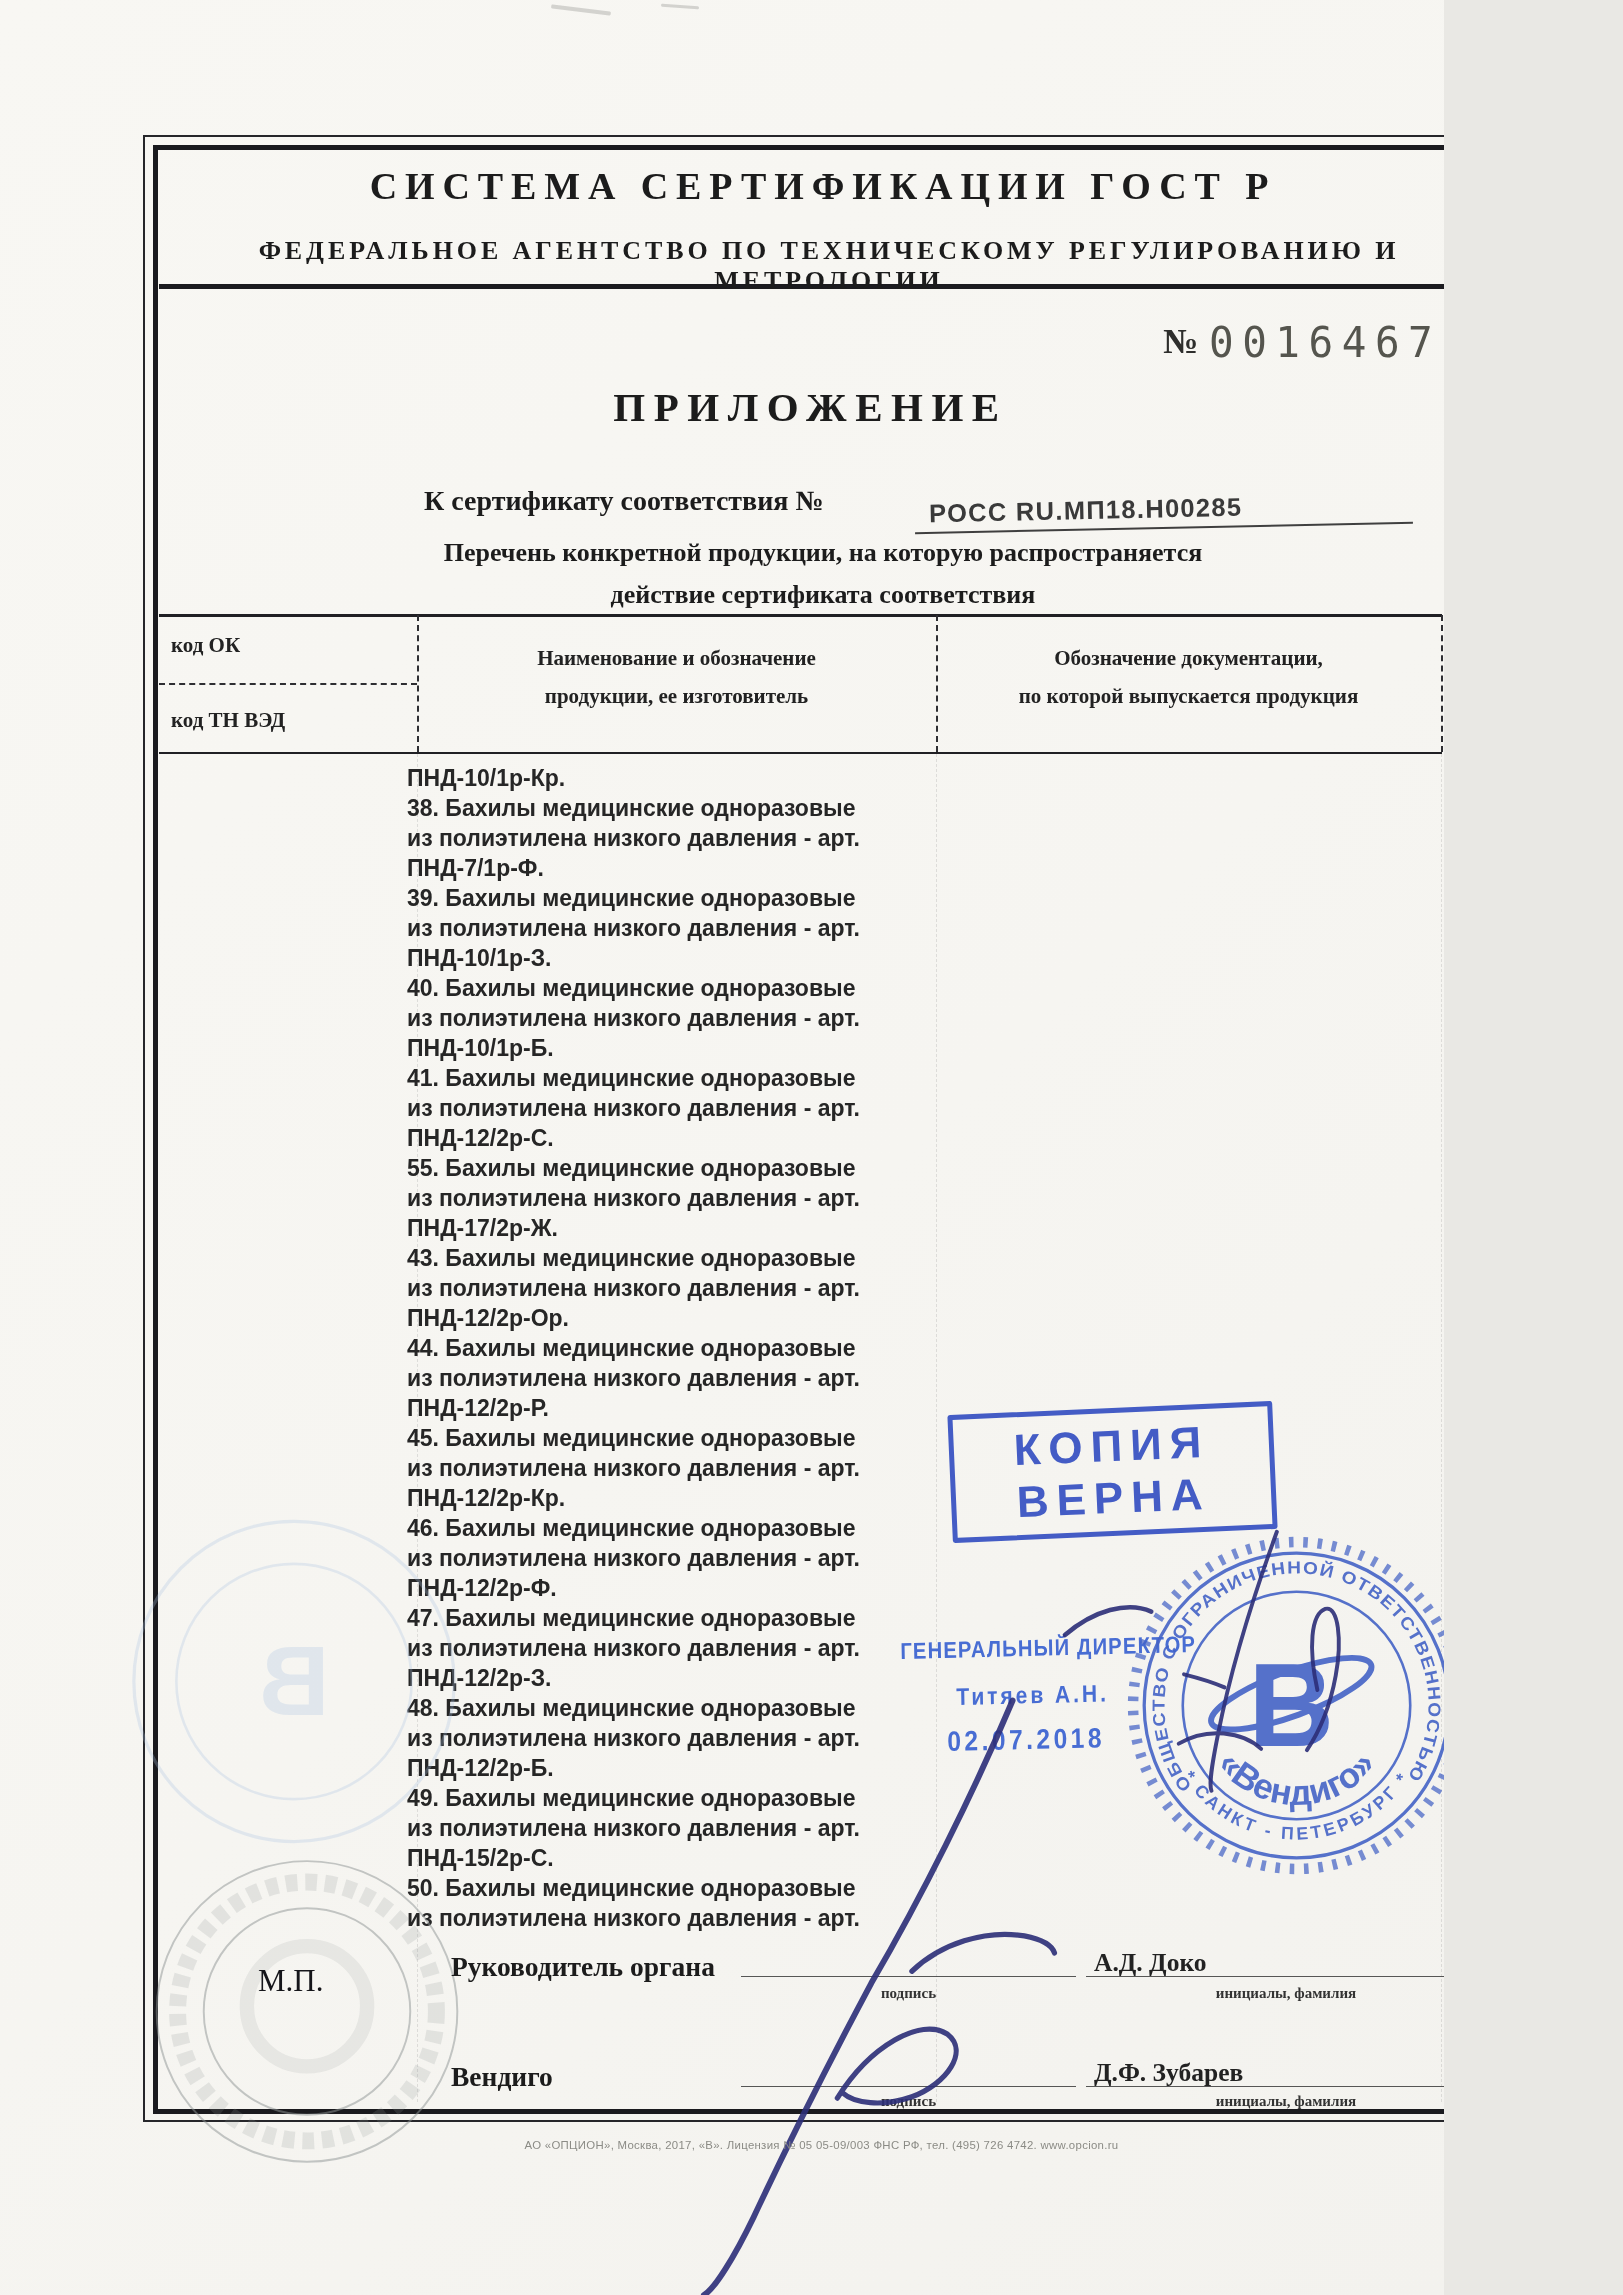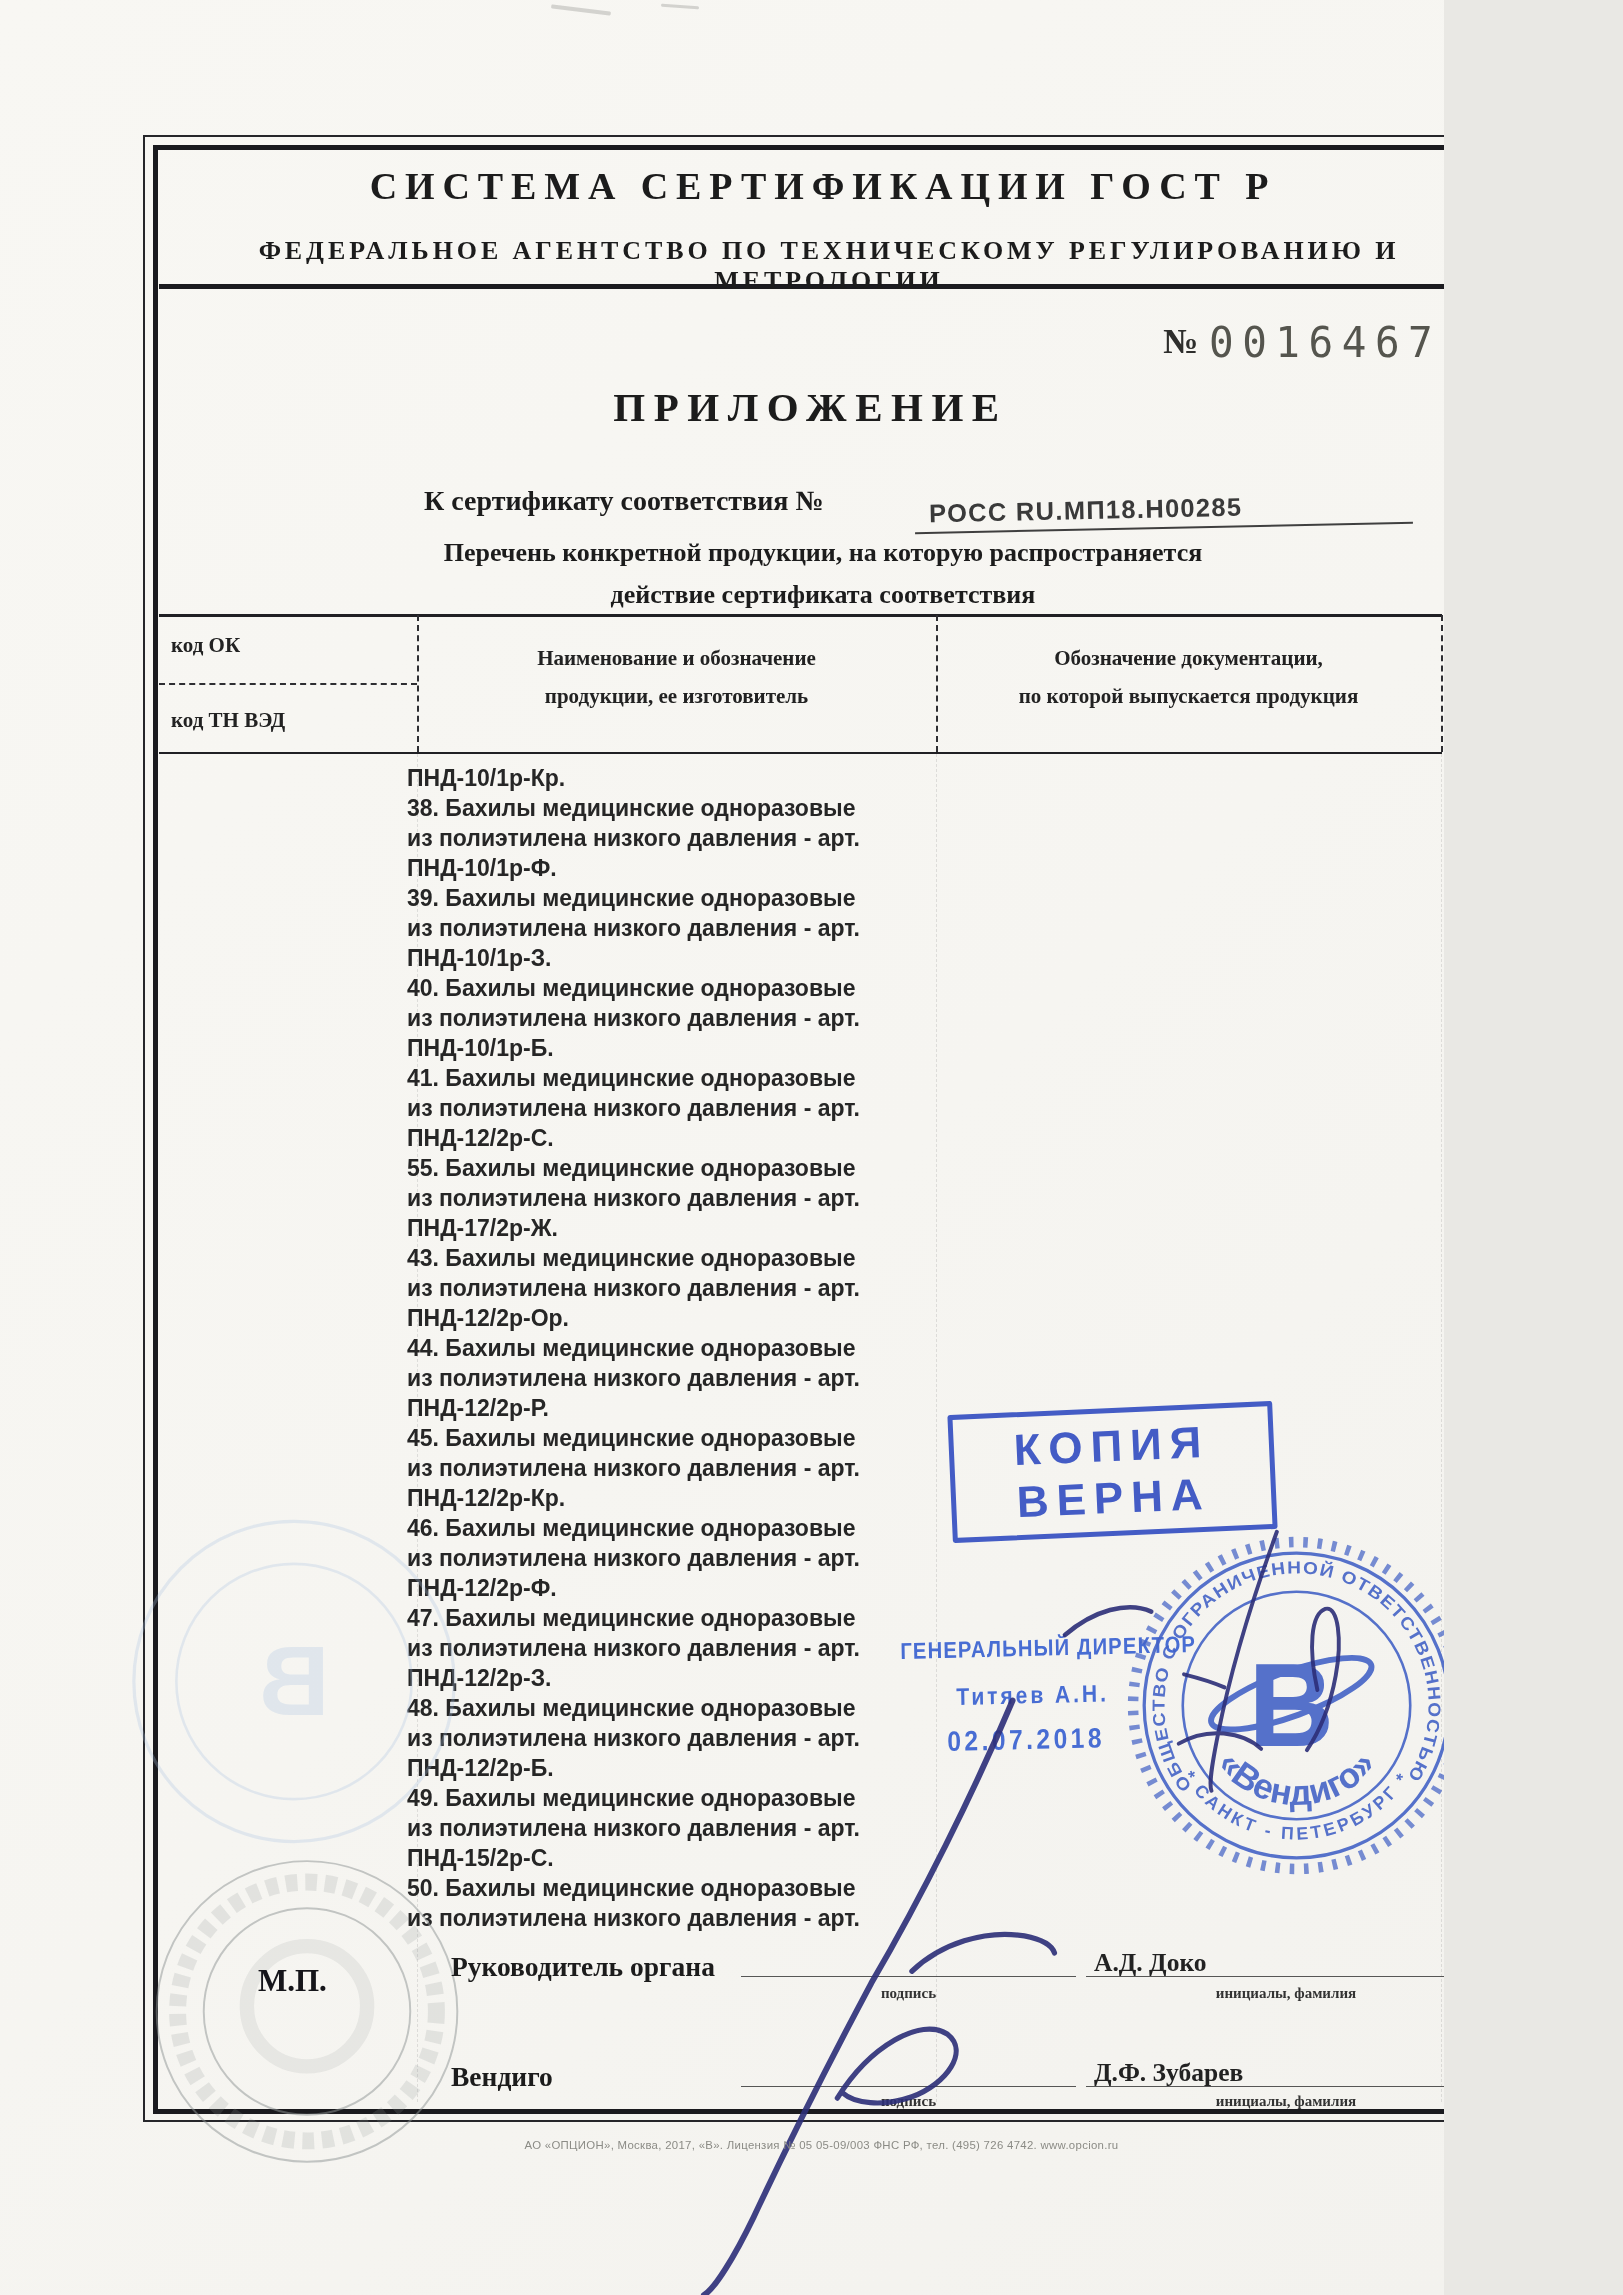--- a/index.html
+++ b/index.html
@@ -35,21 +35,21 @@
   .copy-stamp div{font-family:"Liberation Sans",sans-serif;font-size:44px;font-weight:bold;letter-spacing:7.9px;line-height:52px;color:#3550c2;}
   .dir{font-family:"Liberation Sans",sans-serif;font-weight:bold;color:#3f66d2;transform-origin:left top;opacity:.95;}
   .dir1{left:900px;top:1638px;font-size:23px;letter-spacing:1.3px;transform:scaleX(.88) rotate(-1.2deg);}
   .dir2{left:956px;top:1683px;font-size:24px;letter-spacing:3.3px;transform:scaleX(.88) rotate(-1.2deg);}
   .dir3{left:947px;top:1726px;font-size:28px;letter-spacing:3.9px;transform:scaleX(.88) rotate(-1.2deg);}
   
   .role{font-size:27.5px;font-weight:bold;}
   .pname{font-size:25.5px;font-weight:600;font-family:"Liberation Serif",serif;color:#222;}
   .sig-rule{height:1.3px;background:#3a3a3a;opacity:.85;}
   .cap{font-size:15px;color:#333;}
-  .mp{left:258px;top:1963px;font-size:31px;font-weight:700;color:#15151a;}
+  .mp{left:258px;top:1963px;font-size:31px;font-weight:400;color:#15151a;}
   .imprint{left:298px;top:2139px;width:1047px;text-align:center;font-family:"Liberation Sans",sans-serif;font-size:11.4px;letter-spacing:0.3px;color:#8b8b85;}
   .speck{background:#8f8f8b;opacity:.35;border-radius:1.3px;}
   svg{position:absolute;overflow:visible;}
   svg text{font-family:"Liberation Sans",sans-serif;}
 </style>
 </head>
 <body>
 
 <div id="page">
 
@@ -86,21 +86,21 @@
   <div class="abs th" style="left:171px;top:708px;">код ТН ВЭД</div>
   <div class="abs ctr th" style="left:417px;top:646px;width:519px;">Наименование и обозначение</div>
   <div class="abs ctr th" style="left:417px;top:684px;width:519px;">продукции, ее изготовитель</div>
   <div class="abs ctr th" style="left:936px;top:646px;width:505px;">Обозначение документации,</div>
   <div class="abs ctr th" style="left:936px;top:684px;width:505px;">по которой выпускается продукция</div>
 
   <div class="abs" id="plist">
       <div>ПНД-10/1р-Кр.</div>
       <div>38. Бахилы медицинские одноразовые</div>
       <div>из полиэтилена низкого давления - арт.</div>
-      <div>ПНД-10/1р-Ф.</div>
+      <div>ПНД-7/1р-Ф.</div>
       <div>39. Бахилы медицинские одноразовые</div>
       <div>из полиэтилена низкого давления - арт.</div>
       <div>ПНД-10/1р-З.</div>
       <div>40. Бахилы медицинские одноразовые</div>
       <div>из полиэтилена низкого давления - арт.</div>
       <div>ПНД-10/1р-Б.</div>
       <div>41. Бахилы медицинские одноразовые</div>
       <div>из полиэтилена низкого давления - арт.</div>
       <div>ПНД-12/2р-С.</div>
       <div>55. Бахилы медицинские одноразовые</div>

